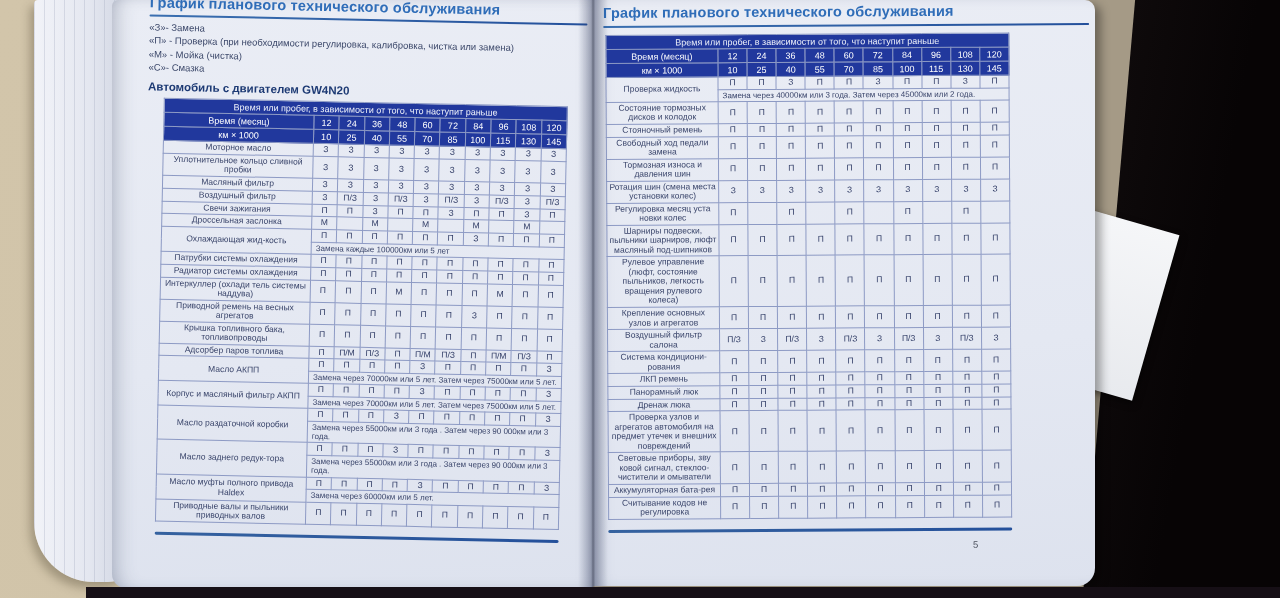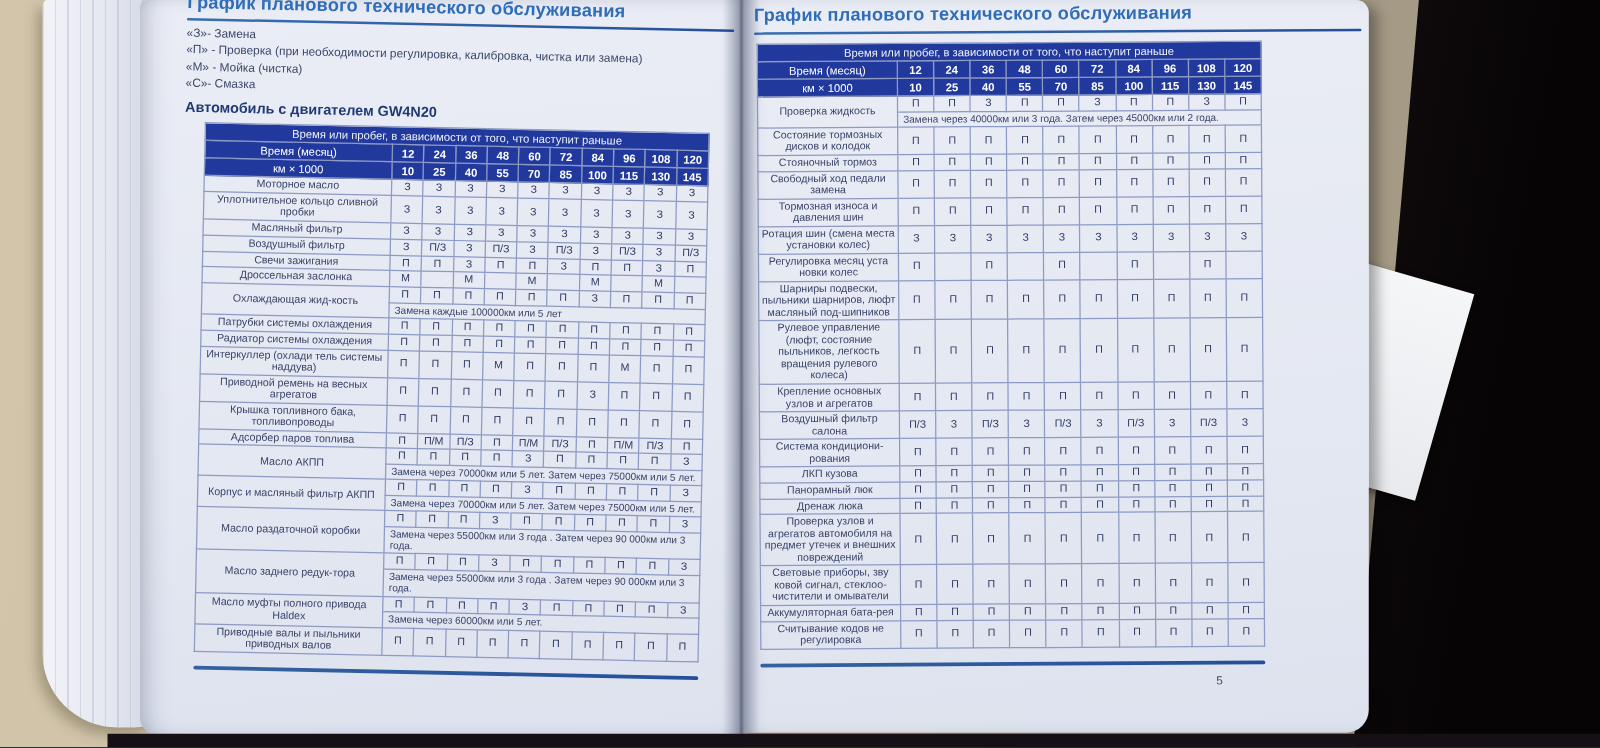--- a/index.html
+++ b/index.html
@@ -60,21 +60,21 @@
 
   .tablewrap{display:inline-block;}
   .left-inner .tablewrap{margin-left:16px;}
   .right-inner .tablewrap{margin-left:2px;margin-top:3px;}
 
   table.sched{border-collapse:collapse;table-layout:fixed;}
   #left-table table.sched{width:404px;}
   #right-table table.sched{width:404px;}
   .sched th,.sched td{border:1px solid #8d9ac4;}
   .sched th.band{background:#21389d;color:#eef1fa;font-weight:normal;font-size:9px;padding:1.5px 0;}
-  .sched tr.hrow th{background:#21389d;color:#ffffff;font-size:9px;padding:1.5px 0;font-weight:bold;}
+  .sched tr.hrow th{background:#21389d;color:#ffffff;font-size:9px;padding:1.5px 0;font-weight:normal;}
   .sched tr.hrow th.hlbl{font-weight:normal;}
   .sched td.val{font-size:8.5px;color:#2e3a64;text-align:center;padding:1px 0;line-height:1.15;}
   .sched td.lbl{font-size:8.5px;color:#39446a;text-align:center;padding:1px 2px;line-height:1.12;}
   .sched td.note{font-size:8px;color:#39446a;text-align:left;padding:1px 4px;line-height:1.15;}
 
   .endrule{height:3px;border-radius:3px;background:linear-gradient(90deg,#35629f,#24509b);margin-top:6px;}
   .left-inner .endrule{width:404px;margin-left:16px;}
   .right-inner .endrule{width:404px;margin-left:2px;}
   .pagenum{width:370px;text-align:right;font-size:9.5px;color:#4a4f5c;margin-top:8px;margin-left:2px;}
 </style>
@@ -488,21 +488,21 @@
                 <td class="val">П</td>
                 <td class="val">П</td>
                 <td class="val">П</td>
                 <td class="val">П</td>
                 <td class="val">П</td>
                 <td class="val">П</td>
                 <td class="val">П</td>
                 <td class="val">П</td>
               </tr>
               <tr>
-                <td class="lbl">Стояночный тормоз</td>
+                <td class="lbl">Стояночный ремень</td>
                 <td class="val">П</td>
                 <td class="val">П</td>
                 <td class="val">П</td>
                 <td class="val">П</td>
                 <td class="val">П</td>
                 <td class="val">П</td>
                 <td class="val">П</td>
                 <td class="val">П</td>
                 <td class="val">П</td>
                 <td class="val">П</td>
@@ -618,21 +618,21 @@
                 <td class="val">П</td>
                 <td class="val">П</td>
                 <td class="val">П</td>
                 <td class="val">П</td>
                 <td class="val">П</td>
                 <td class="val">П</td>
                 <td class="val">П</td>
                 <td class="val">П</td>
               </tr>
               <tr>
-                <td class="lbl">ЛКП кузова</td>
+                <td class="lbl">ЛКП ремень</td>
                 <td class="val">П</td>
                 <td class="val">П</td>
                 <td class="val">П</td>
                 <td class="val">П</td>
                 <td class="val">П</td>
                 <td class="val">П</td>
                 <td class="val">П</td>
                 <td class="val">П</td>
                 <td class="val">П</td>
                 <td class="val">П</td>

